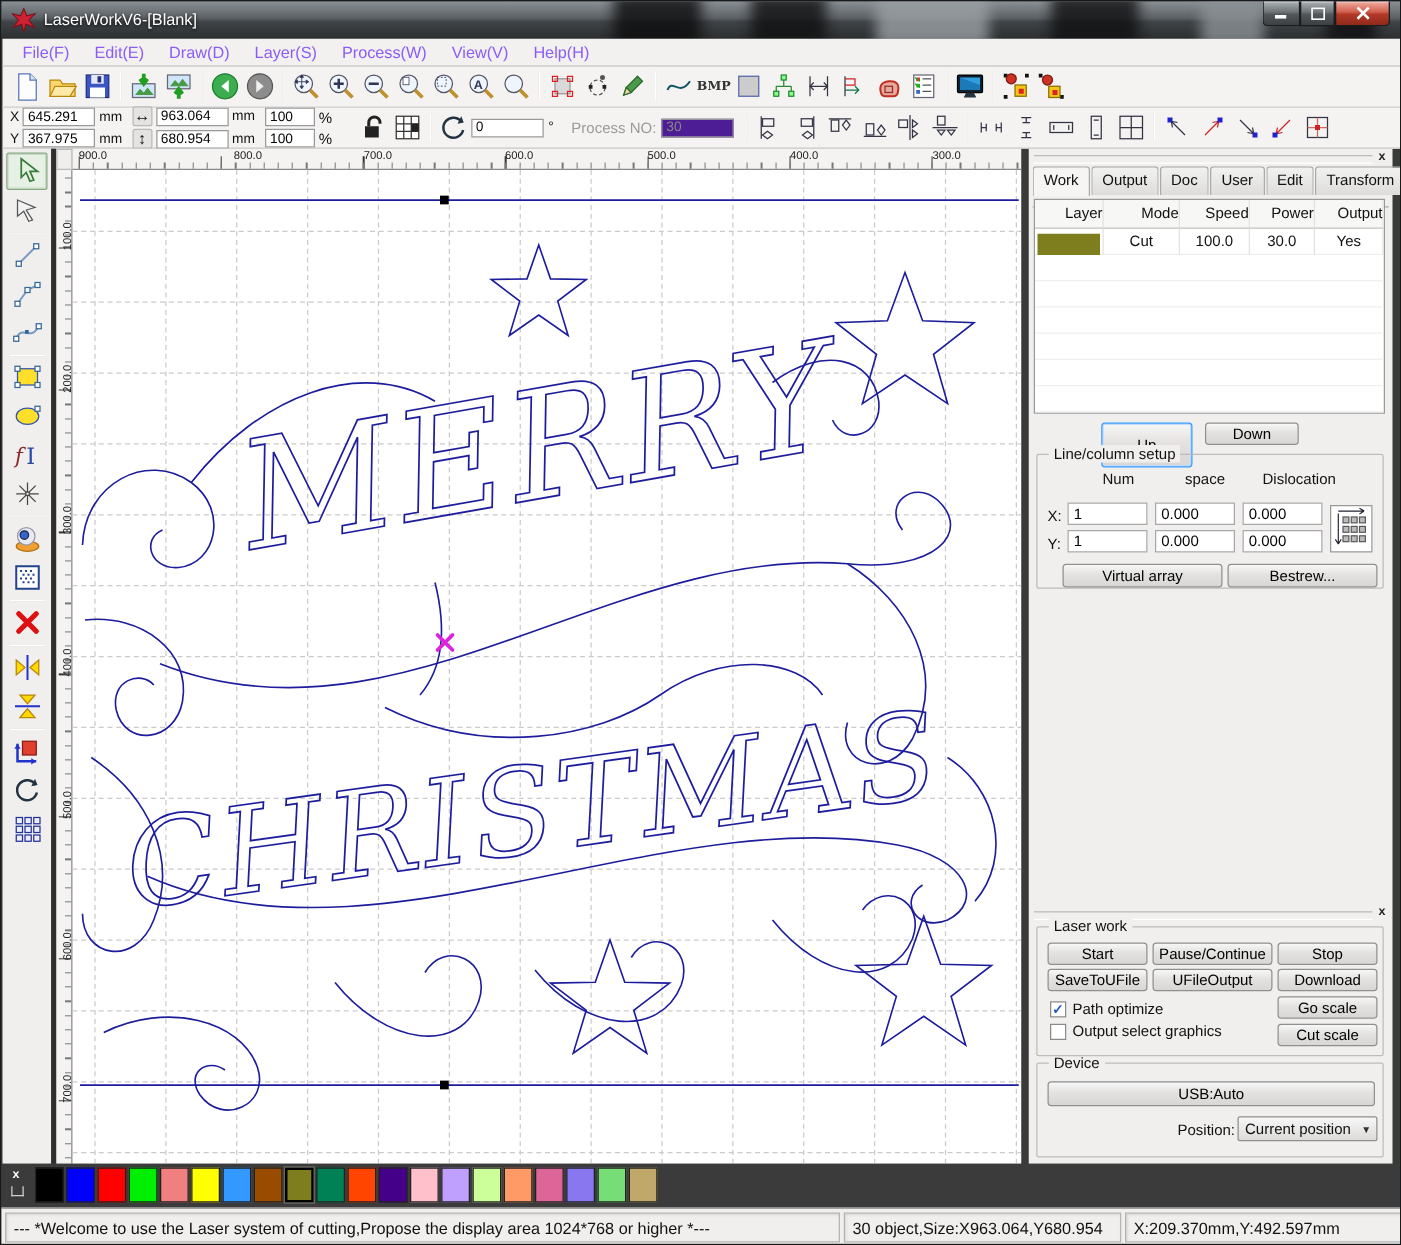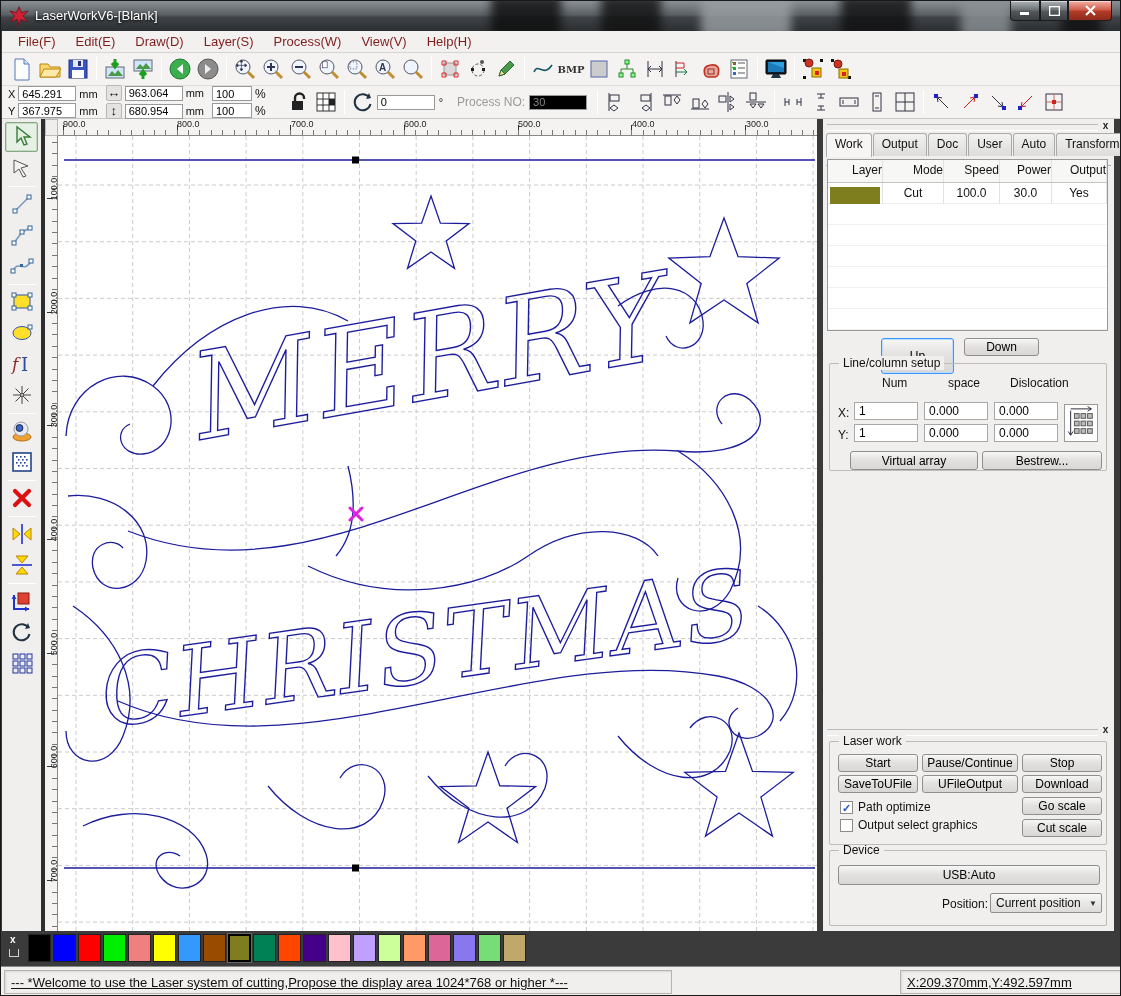--- a/index.html
+++ b/index.html
@@ -19,35 +19,35 @@
   .win-controls { position:absolute; right:10px; top:0; display:flex; }
   .win-btn { height:20px; border:1px solid #1a1c1e; border-top:none; display:flex; align-items:center; justify-content:center;
     background:linear-gradient(180deg,#aeb3b7,#6e7376 45%,#52575a 55%,#3c4043); box-shadow:inset 0 1px 0 rgba(255,255,255,.5); cursor:default; }
   .win-min { width:30px; border-radius:0 0 0 4px; }
   .win-max { width:28px; }
   .win-close { width:44px; border-radius:0 0 4px 0;
     background:linear-gradient(180deg,#f2b0a5,#d1604e 45%,#b23a27 55%,#8f2a1a); }
 
   
   .menubar { position:absolute; left:1px; top:30px; width:1119px; height:22px; background:#f2f1ef; border-bottom:1px solid #d6d4d0; display:flex; align-items:center; padding-left:6px; }
-  .menu-item { padding:3px 10px; font-size:13px; color:#7f1d1d; cursor:default;text-align:center; }
+  .menu-item { padding:3px 10px; font-size:13px; color:#8b5cf6; cursor:default;text-align:center; }
 
   
   .toolbar1 { position:absolute; left:1px; top:52px; width:1119px; height:33px; background:#f4f3f1; border-bottom:1px solid #dddcda; display:flex; align-items:center; padding-left:6px; }
   .toolbar2 { position:absolute; left:1px; top:85px; width:1119px; height:33px; background:#f4f3f1; border-bottom:1px solid #c9c8c6; display:flex; align-items:center; padding-left:6px; }
   .tb-btn { width:28px; height:28px; display:flex; align-items:center; justify-content:center; border:1px solid transparent; border-radius:2px; }
   .tb-btn svg { width:24px; height:24px; }
   .tb-sep { width:1px; height:24px; background:#c6c5c3; border-right:1px solid #fff; margin:0 4px; }
   .bmp-txt { font-size:10px; font-weight:bold; color:#333; font-family:"DejaVu Serif", serif; }
 
   .coord-grid { display:grid; grid-template-columns:auto auto auto; grid-column-gap:3px; grid-row-gap:2px; align-items:center; margin-right:8px; }
   .coord-grid .lbl { font-size:11px; }
   .mini-input { width:58px; height:15px; font-size:11px; border:1px solid #999; background:#fff; padding:0 3px; font-family:"Liberation Sans",sans-serif; }
   .mini-input.small { width:40px; }
-  .mini-input:disabled { background:#000000; color:#888; }
+  .mini-input:disabled { background:#4c1d95; color:#888; }
   .arr-glyph { font-size:13px; width:16px; text-align:center; background:#e4e3e1; border:1px solid #b9b8b6; border-radius:2px; line-height:14px; }
   .pct { font-size:12px; }
   .deg { font-size:11px; }
   .proc-lbl { font-size:12px; color:#9a9a9a; margin:0 4px 0 14px; }
 
   
   .tools-left { position:absolute; left:1px; top:118px; width:39px; height:812px; background:#f0efed; display:flex; flex-direction:column; align-items:center; padding-top:3px; }
   .lt-btn { width:33px; height:30px; display:flex; align-items:center; justify-content:center; border:1px solid transparent; border-radius:2px; margin-bottom:1px; }
   .lt-btn svg { width:24px; height:24px; }
   .lt-btn.active { border-color:#86a886; background:#e7f0e4; box-shadow:inset 0 0 0 1px #c6dcc2; }
@@ -119,21 +119,21 @@
   
   .palette { position:absolute; left:0; top:930px; width:1121px; height:35px; background:#3b3b3b; }
   .pal-x { position:absolute; left:9px; top:3px; color:#fff; font-size:10px; font-weight:bold; }
   .pal-grip { position:absolute; left:8px; top:18px; width:10px; height:8px; border:1px solid #cfcfcf; border-top:none; }
   .swatches { position:absolute; left:27px; top:3px; display:flex; }
   .swatch { width:23px; height:28px; margin-right:2px; border:1px solid #222; }
   .swatch.selected { border:2px solid #000; outline:1px solid #666; }
 
   
   .statusbar { position:absolute; left:0; top:965px; width:1121px; height:31px; background:#f0efed; border-top:1px solid #888; }
-  .status-cell { position:absolute; top:3px; height:24px; border:1px solid #b5b4b2; box-shadow:inset 1px 1px 2px #d8d7d5; font-size:13px; padding:4px 6px 0 6px; white-space:nowrap; overflow:hidden;text-decoration:underline; }
+  .status-cell { position:absolute; top:3px; height:24px; border:1px solid #b5b4b2; box-shadow:inset 1px 1px 2px #d8d7d5; font-size:13px; padding:4px 6px 0 6px; white-space:nowrap; overflow:hidden; }
   .sc1 { left:3px; width:668px; }
   .sc2 { left:674px; width:222px; }
   .sc3 { left:899px; width:245px; }
 </style>
 </head>
 <body>
 
 <svg width="0" height="0" style="position:absolute">
   <defs>
     <symbol id="s-new" viewBox="0 0 24 24">
@@ -869,21 +869,21 @@
         <svg>
           <use href="#s-array"></use>
         </svg>
       </div>
   </div>
   <div class="tools-gap"></div>
 
   <div class="ruler-corner"></div>
   <div class="hruler">
     <span style="left:5px">900.0</span>
-    <span style="left:119px">800.0</span>
+    <span style="left:129px">800.0</span>
     <span style="left:233px">700.0</span>
     <span style="left:346px">600.0</span>
     <span style="left:460px">500.0</span>
     <span style="left:574px">400.0</span>
     <span style="left:688px">300.0</span>
   </div>
   <div class="vruler">
     <span style="top:48px">100.0</span>
     <span style="top:162px">200.0</span>
     <span style="top:275px">300.0</span>
@@ -954,21 +954,21 @@
 
   <div class="panel">
     <div class="dock-grip" style="top:5px"></div>
     <div class="dock-x" style="top:2px">x</div>
 
     <div class="tabs">
       <div class="tab active">Work</div>
       <div class="tab">Output</div>
       <div class="tab">Doc</div>
       <div class="tab">User</div>
-      <div class="tab">Auto</div>
+      <div class="tab">Edit</div>
       <div class="tab">Transform</div>
     </div>
 
     <div class="layer-table">
       <div class="lt-row lt-head">
         <div class="lt-cell">Layer</div>
         <div class="lt-cell">Mode</div>
         <div class="lt-cell">Speed</div>
         <div class="lt-cell">Power</div>
         <div class="lt-cell">Output</div>
@@ -1075,16 +1075,17 @@
       <div class="swatch" style="background: rgb(255, 153, 102);"></div>
       <div class="swatch" style="background: rgb(221, 102, 153);"></div>
       <div class="swatch" style="background: rgb(136, 119, 238);"></div>
       <div class="swatch" style="background: rgb(119, 221, 119);"></div>
       <div class="swatch" style="background: rgb(191, 168, 105);"></div>
     </div>
   </div>
 
   <div class="statusbar">
     <div class="status-cell sc1">--- *Welcome to use the Laser system of cutting,Propose the display area 1024*768 or higher *---</div>
+    <div class="status-cell sc2">30 object,Size:X963.064,Y680.954</div>
     <div class="status-cell sc3">X:209.370mm,Y:492.597mm</div>
   </div>
 
 </div>
 
 </body></html>

